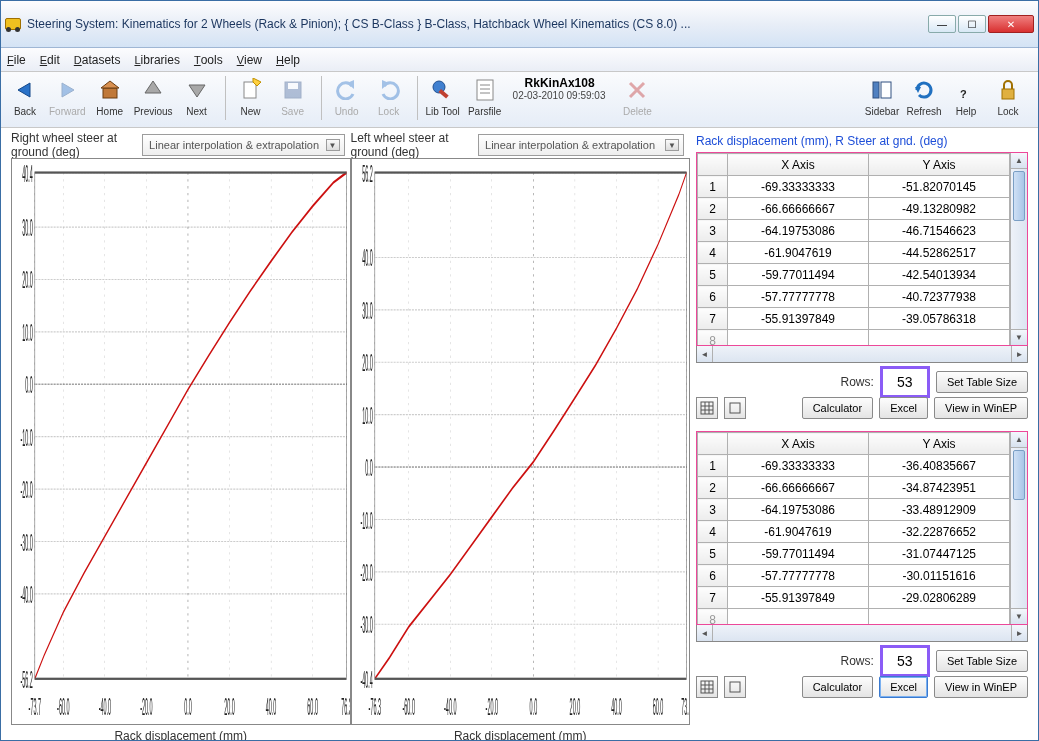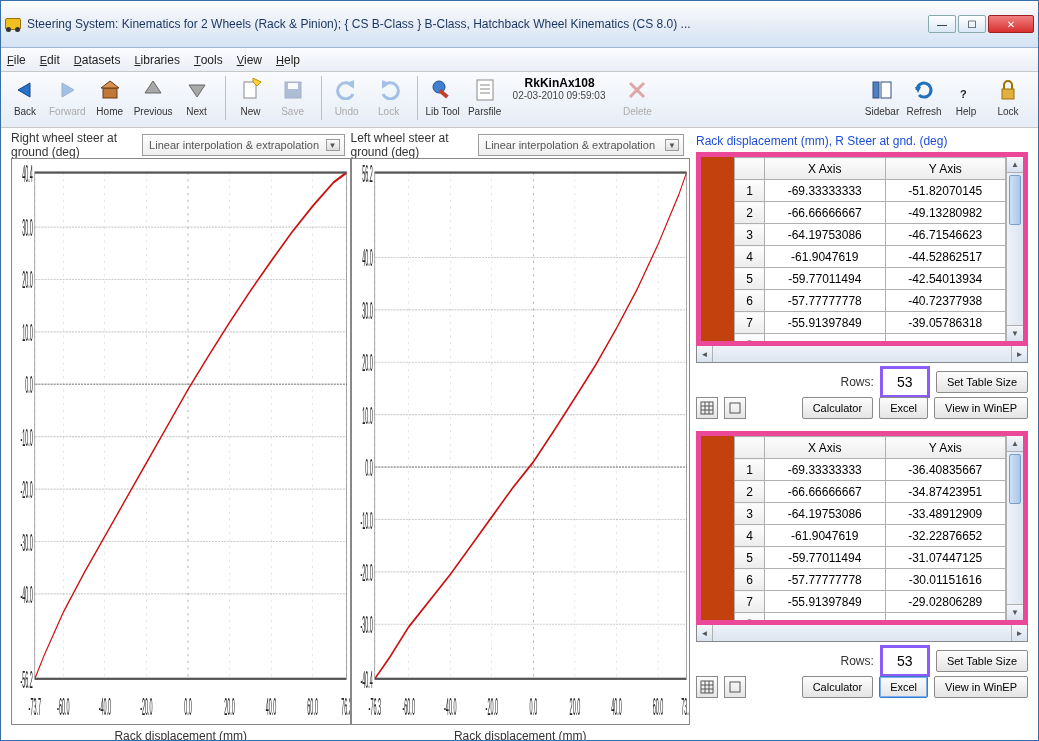--- a/index.html
+++ b/index.html
@@ -33,21 +33,21 @@
 .plothead { display:flex; align-items:center; height:22px; }
 .plottitle { font-size:12px; color:#333; }
 .plothead .spacer{flex:1;}
 .combo { width:270px; height:22px; border:1px solid #9c9c9c; background:linear-gradient(#fff,#eee); display:flex; align-items:center; padding:0 6px; color:#555; position:relative; margin-right:6px;}
 .combo .arrow{position:absolute; right:4px; top:4px; width:14px; height:12px; border:1px solid #9c9c9c; background:linear-gradient(#fafafa,#ddd); display:flex; align-items:center; justify-content:center; font-size:8px;}
 .plotarea { flex:1; border:1px solid #888; background:#fff; margin-top:2px; margin-bottom:4px; position:relative; }
 .xlabel { text-align:center; font-size:12px; color:#333; height:16px; margin-bottom:6px;}
 .ytick,.xtick{font-size:11px; fill:#222;}
 .dataline{stroke:#cc1010; stroke-width:1.2; fill:none;}
 .tabletitle{font-size:12px; color:#1d4ed8; margin-bottom:4px; white-space:nowrap;}
-.tableframe{border:5px solid #ec4899; height:194px; display:flex; background:#c2410c;padding-left:33px;}
+.tableframe{border:1px solid #ec4899; height:194px; display:flex; background:#7f1d1d;}
 .tablewrap{flex:1; overflow:hidden; position:relative;}
 table.grid{border-collapse:collapse; width:100%;}
 table.grid th,table.grid td{border:1px solid #b0b0b0; height:22px; text-align:center; font-size:12px; background:#fff;}
 table.grid th{background:linear-gradient(#fdfdfd,#ececec); font-weight:normal;}
 table.grid td.rownum{background:linear-gradient(#fdfdfd,#ececec); width:30px;}
 table.grid th.corner{width:30px;}
 .vscroll{width:17px; background:linear-gradient(to right,#eef2f9,#dce5f1); border-left:1px solid #b0b0b0; position:relative;}
 .vscroll .thumb{position:absolute; left:2px; right:2px; top:18px; height:50px; background:linear-gradient(to right,#cfe0f5,#a9c6e8); border:1px solid #7a9ec4; border-radius:2px;}
 .vscroll .btn{position:absolute;left:0;right:0;height:16px;background:linear-gradient(#f4f7fc,#d8e2ef);display:flex;align-items:center;justify-content:center;font-size:8px;color:#555;}
 .vscroll .btn.up{top:0;border-bottom:1px solid #b0b0b0;}

